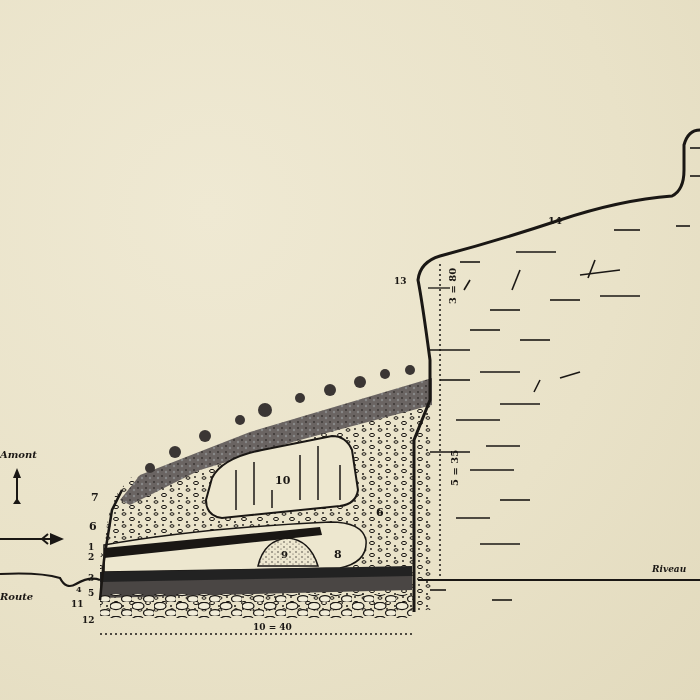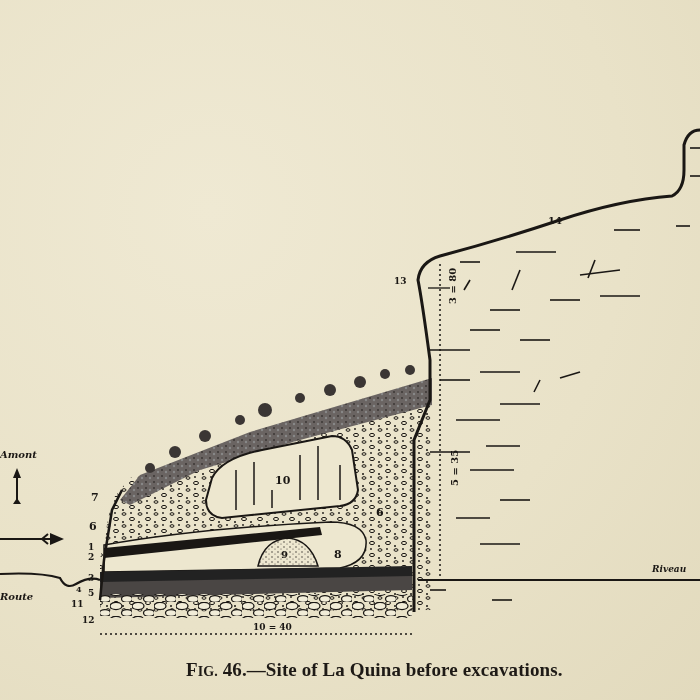--- a/index.html
+++ b/index.html
@@ -153,16 +153,13 @@
       <text class="lbl" x="76" y="592" font-size="8">4</text>
       <text class="lbl" x="88" y="596" font-size="9">5</text>
       <text class="lbl" x="71" y="607" font-size="9">11</text>
       <text class="lbl" x="82" y="623" font-size="9">12</text>
     </g>
 
     <text class="lbl" x="394" y="284" font-size="9">13</text>
     <text class="lbl" x="548" y="224" font-size="10">14</text>
   </svg>
 
-  <div class="caption">
-    <span class="sc"><span>F</span><small>IG.</small></span><span> 46.</span><span>—Site of La Quina before excavations.</span>
-  </div>
 </div>
 
 </body></html>

